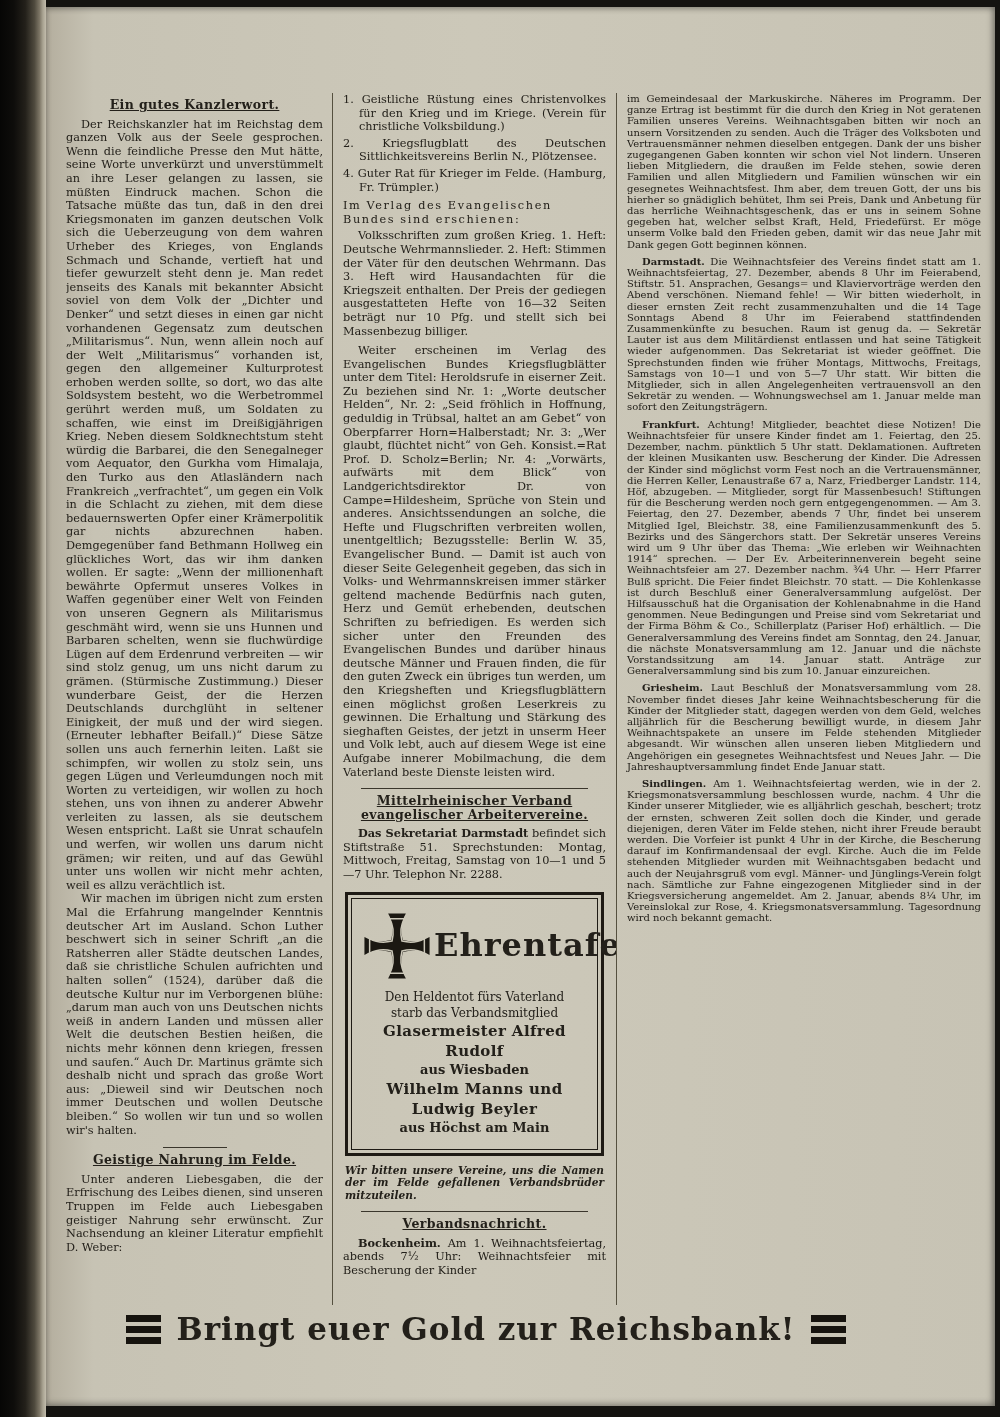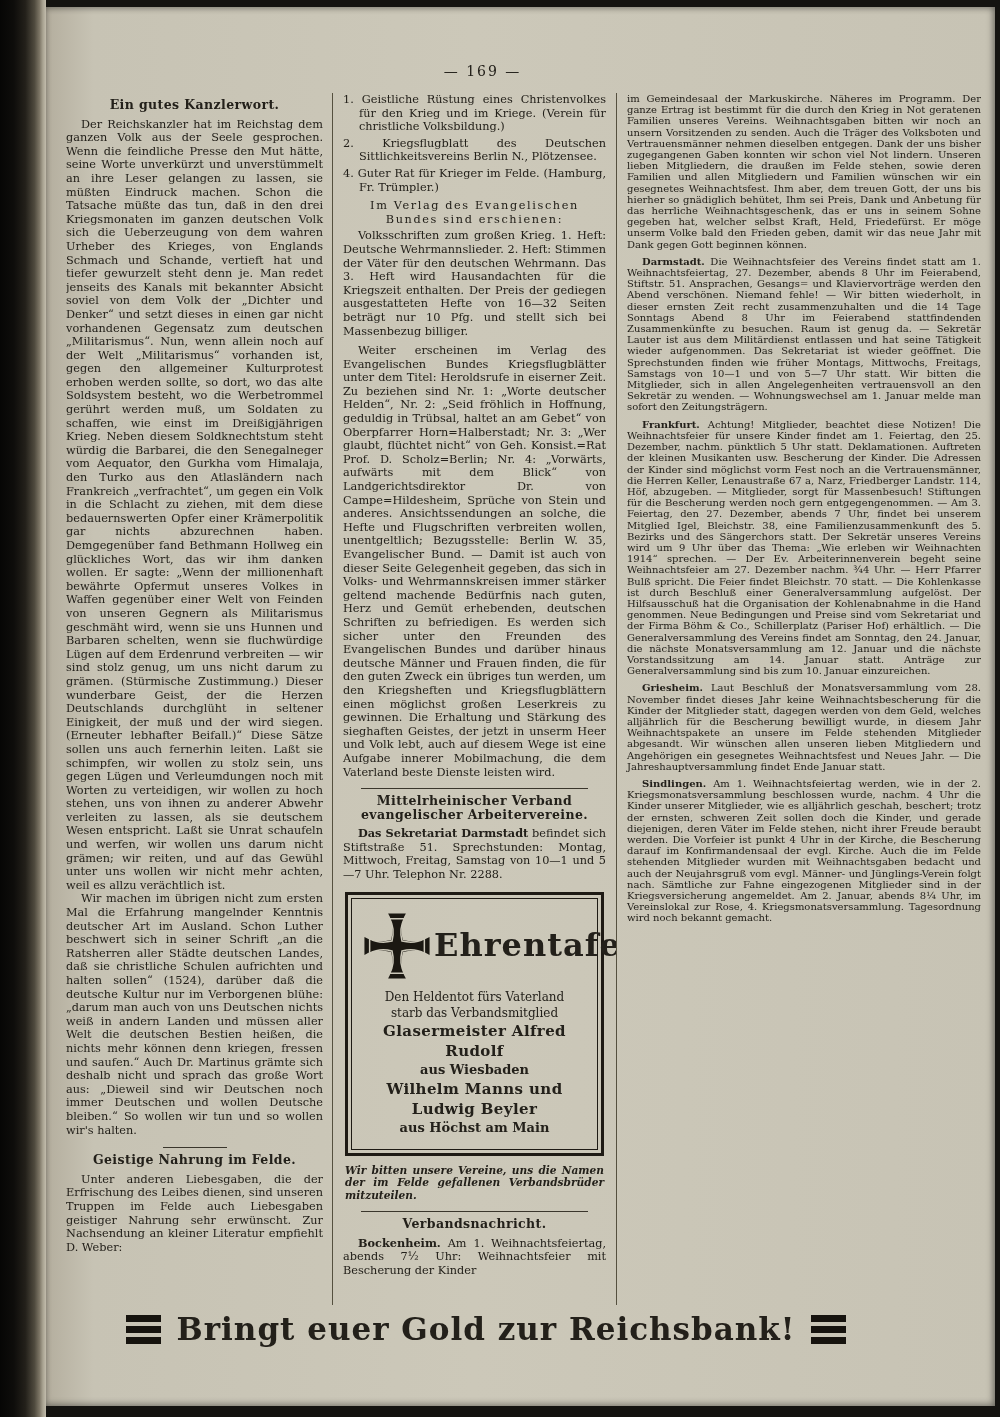--- a/index.html
+++ b/index.html
@@ -34,26 +34,26 @@
   .col-right { flex: 1; padding-left: 10px; border-left: 1px solid #55503f; font-size: 10px; line-height: 11.2px; }
 
   .para { text-align: justify; hyphens: auto; }
   .indent { text-indent: 15px; }
   .hang { padding-left: 16px; text-indent: -16px; margin-bottom: 3px; }
   .sec { margin-top: 6px; }
   .lead { font-weight: bold; }
 
   .heading {
     font-size: 12.5px; font-weight: bold; text-align: center;
-    letter-spacing: .4px; margin: 5px 0 6px;
+    letter-spacing: .4px; margin: 5px 0 6px; text-decoration: underline;
   }
   .short-rule { width: 64px; border-top: 1px solid #3a362c; margin: 10px auto 4px; }
   .full-rule  { border-top: 1px solid #3a362c; margin: 9px 18px 4px; }
 
-  .spaced { text-align: center; letter-spacing: 1.6px; margin: 5px 0 3px; }
+  .spaced { text-align: left; letter-spacing: 1.6px; margin: 5px 0 3px; }
 
   .ehrentafel {
     margin: 10px 2px 8px; border: 3px solid #1e1a14; padding: 3px;
   }
   .eh-inner { border: 1px solid #1e1a14; padding: 10px 8px 12px; text-align: center; }
   .eh-head { display: flex; align-items: center; margin-bottom: 6px; }
   .eh-cross { width: 74px; height: 74px; flex: 0 0 74px; }
   .eh-title { flex: 1; font-size: 32px; font-weight: bold; letter-spacing: 1px; padding-right: 18px; }
   .eh-line { font-size: 12px; line-height: 16px; }
   .eh-name { font-size: 15px; font-weight: bold; line-height: 20px; letter-spacing: .4px; }
@@ -71,21 +71,20 @@
   }
   .slogan { font-size: 31px; font-weight: bold; letter-spacing: 1px; white-space: nowrap; }
 </style>
 </head>
 <body>
 
 <div class="scan">
   <div class="binding"></div>
 
   <div class="sheet">
-    <div class="pagenum">— 169 —</div>
 
     <div class="columns">
 
       <section class="col col-left">
         <h2 class="heading">Ein gutes Kanzlerwort.</h2>
         <p class="para indent">Der Reichskanzler hat im Reichstag dem ganzen Volk aus der Seele gesprochen. Wenn die feindliche Presse den Mut hätte, seine Worte unverkürzt und unverstümmelt an ihre Leser gelangen zu lassen, sie müßten Eindruck machen. Schon die Tatsache müßte das tun, daß in den drei Kriegsmonaten im ganzen deutschen Volk sich die Ueberzeugung von dem wahren Urheber des Krieges, von Englands Schmach und Schande, vertieft hat und tiefer gewurzelt steht denn je. Man redet jenseits des Kanals mit bekannter Absicht soviel von dem Volk der „Dichter und Denker“ und setzt dieses in einen gar nicht vorhandenen Gegensatz zum deutschen „Militarismus“. Nun, wenn allein noch auf der Welt „Militarismus“ vorhanden ist, gegen den allgemeiner Kulturprotest erhoben werden sollte, so dort, wo das alte Soldsystem besteht, wo die Werbetrommel gerührt werden muß, um Soldaten zu schaffen, wie einst im Dreißigjährigen Krieg. Neben diesem Soldknechtstum steht würdig die Barbarei, die den Senegalneger vom Aequator, den Gurkha vom Himalaja, den Turko aus den Atlasländern nach Frankreich „verfrachtet“, um gegen ein Volk in die Schlacht zu ziehen, mit dem diese bedauernswerten Opfer einer Krämerpolitik gar nichts abzurechnen haben. Demgegenüber fand Bethmann Hollweg ein glückliches Wort, das wir ihm danken wollen. Er sagte: „Wenn der millionenhaft bewährte Opfermut unseres Volkes in Waffen gegenüber einer Welt von Feinden von unseren Gegnern als Militarismus geschmäht wird, wenn sie uns Hunnen und Barbaren schelten, wenn sie fluchwürdige Lügen auf dem Erdenrund verbreiten — wir sind stolz genug, um uns nicht darum zu grämen. (Stürmische Zustimmung.) Dieser wunderbare Geist, der die Herzen Deutschlands durchglüht in seltener Einigkeit, der muß und der wird siegen. (Erneuter lebhafter Beifall.)“ Diese Sätze sollen uns auch fernerhin leiten. Laßt sie schimpfen, wir wollen zu stolz sein, uns gegen Lügen und Verleumdungen noch mit Worten zu verteidigen, wir wollen zu hoch stehen, uns von ihnen zu anderer Abwehr verleiten zu lassen, als sie deutschem Wesen entspricht. Laßt sie Unrat schaufeln und werfen, wir wollen uns darum nicht grämen; wir reiten, und auf das Gewühl unter uns wollen wir nicht mehr achten, weil es allzu verächtlich ist.</p>
         <p class="para indent">Wir machen im übrigen nicht zum ersten Mal die Erfahrung mangelnder Kenntnis deutscher Art im Ausland. Schon Luther beschwert sich in seiner Schrift „an die Ratsherren aller Städte deutschen Landes, daß sie christliche Schulen aufrichten und halten sollen“ (1524), darüber daß die deutsche Kultur nur im Verborgenen blühe: „darum man auch von uns Deutschen nichts weiß in andern Landen und müssen aller Welt die deutschen Bestien heißen, die nichts mehr können denn kriegen, fressen und saufen.“ Auch Dr. Martinus grämte sich deshalb nicht und sprach das große Wort aus: „Dieweil sind wir Deutschen noch immer Deutschen und wollen Deutsche bleiben.“ So wollen wir tun und so wollen wir's halten.</p>
         <div class="short-rule"></div>
         <h2 class="heading">Geistige Nahrung im Felde.</h2>
         <p class="para indent">Unter anderen Liebesgaben, die der Erfrischung des Leibes dienen, sind unseren Truppen im Felde auch Liebesgaben geistiger Nahrung sehr erwünscht. Zur Nachsendung an kleiner Literatur empfiehlt D. Weber:</p>

